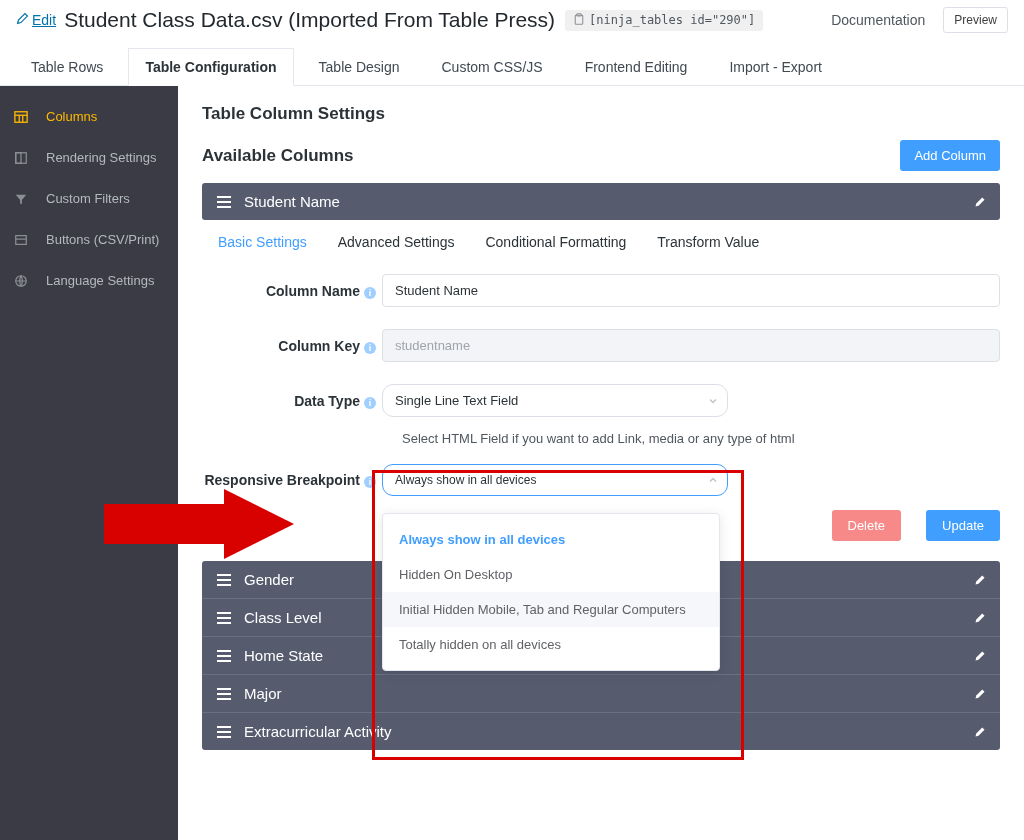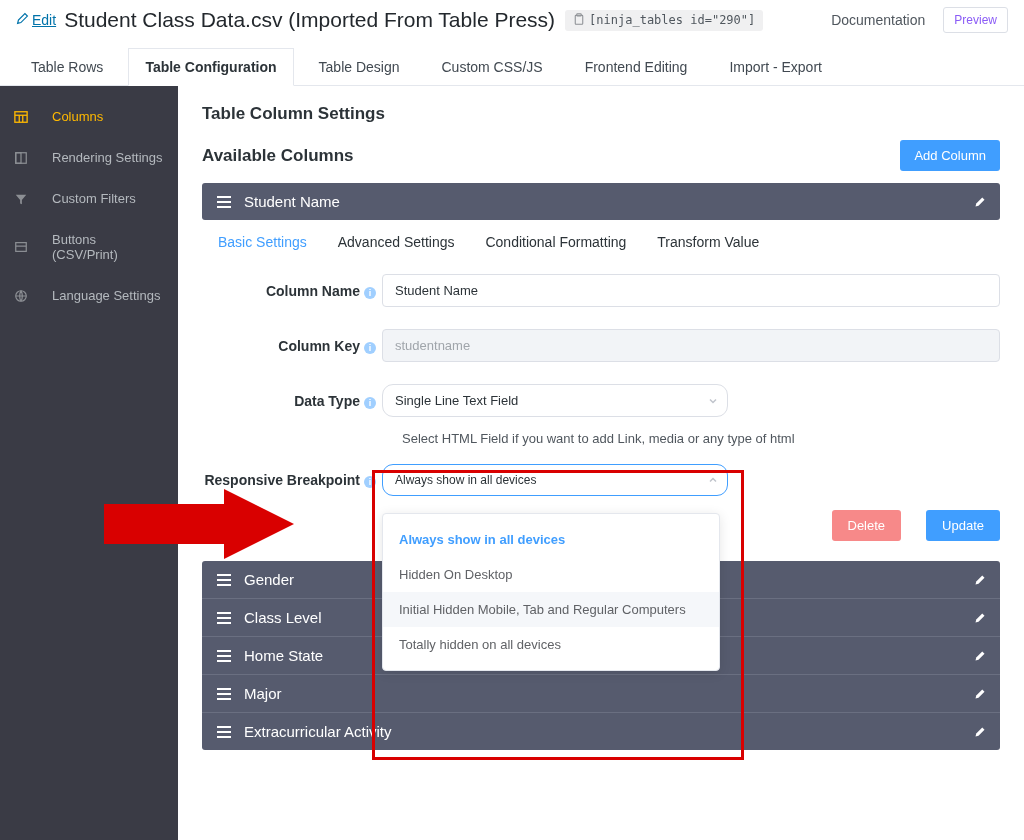--- a/index.html
+++ b/index.html
@@ -6,31 +6,31 @@
   body { font-family: "Segoe UI", -apple-system, sans-serif; font-size: 14px; color: #2c3338; background: #fff; width: 1024px; height: 840px; overflow: hidden; }
 
   
   .topbar { display: flex; align-items: center; padding: 7px 16px; gap: 8px; }
   .edit-btn { display: inline-flex; align-items: center; gap: 3px; color: #0073aa; font-size: 14px; text-decoration: underline; cursor: pointer; }
   .edit-btn svg { width: 13px; height: 13px; }
   .page-title { font-size: 21px; font-weight: 400; color: #23282d; }
   .shortcode-pill { display: inline-flex; align-items: center; gap: 4px; background: #f0f0f1; border-radius: 3px; padding: 3px 8px; font-family: Consolas, monospace; font-size: 12px; color: #50575e; margin-left: 2px; cursor: pointer; }
   .spacer { flex: 1; }
   .doc-link { color: #50575e; font-size: 14px; cursor: pointer; }
-  .preview-btn { border: 1px solid #dcdfe6; background: #fff; padding: 5px 10px; border-radius: 3px; font-size: 12px; color: #8b5cf6; cursor: pointer; margin-left: 10px; }
+  .preview-btn { border: 1px solid #dcdfe6; background: #fff; padding: 5px 10px; border-radius: 3px; font-size: 12px; color: #404040; cursor: pointer; margin-left: 10px; }
 
   
   .tabs-row { display: flex; border-bottom: 1px solid #e4e7ed; padding: 0 14px; margin-top: 8px; gap: 8px; }
   .tab { padding: 10px 16px; font-size: 14px; color: #414951; cursor: pointer; border: 1px solid transparent; border-bottom: none; }
   .tab.active { background: #fff; border-color: #e4e7ed; border-bottom: 1px solid #fff; margin-bottom: -1px; font-weight: 600; color: #2c3338; }
 
   
   .body { display: flex; position: relative; }
   .sidebar { width: 178px; background: #3a3b45; color: #b4b9be; padding-top: 10px; height: 760px; }
-  .side-item { display: flex; align-items: center; gap: 24px; padding: 13px 14px; font-size: 13px; color: #b4b9be; cursor: pointer; }
+  .side-item { display: flex; align-items: center; gap: 18px; padding: 13px 14px; font-size: 13px; color: #b4b9be; cursor: pointer; }
   .side-item.active { color: #ffb900; }
   .side-item .icon { width: 14px; display:inline-flex; justify-content:center; }
 
   .main { flex: 1; padding: 18px 24px 18px 24px; position: relative; }
   .section-title { font-size: 17px; font-weight: 600; margin-bottom: 16px; }
   .row-avail { display: flex; align-items: center; justify-content: space-between; margin-bottom: 12px; }
   .avail-title { font-size: 17px; font-weight: 600; }
   .add-col-btn { background: #409eff; color: #fff; border: none; border-radius: 3px; padding: 8px 14px; font-size: 13px; cursor: pointer; }
 
   .col-panel { background: #565b6e; color: #fff; border-radius: 3px; padding: 10px 14px; display: flex; align-items: center; margin-bottom: 14px; }

